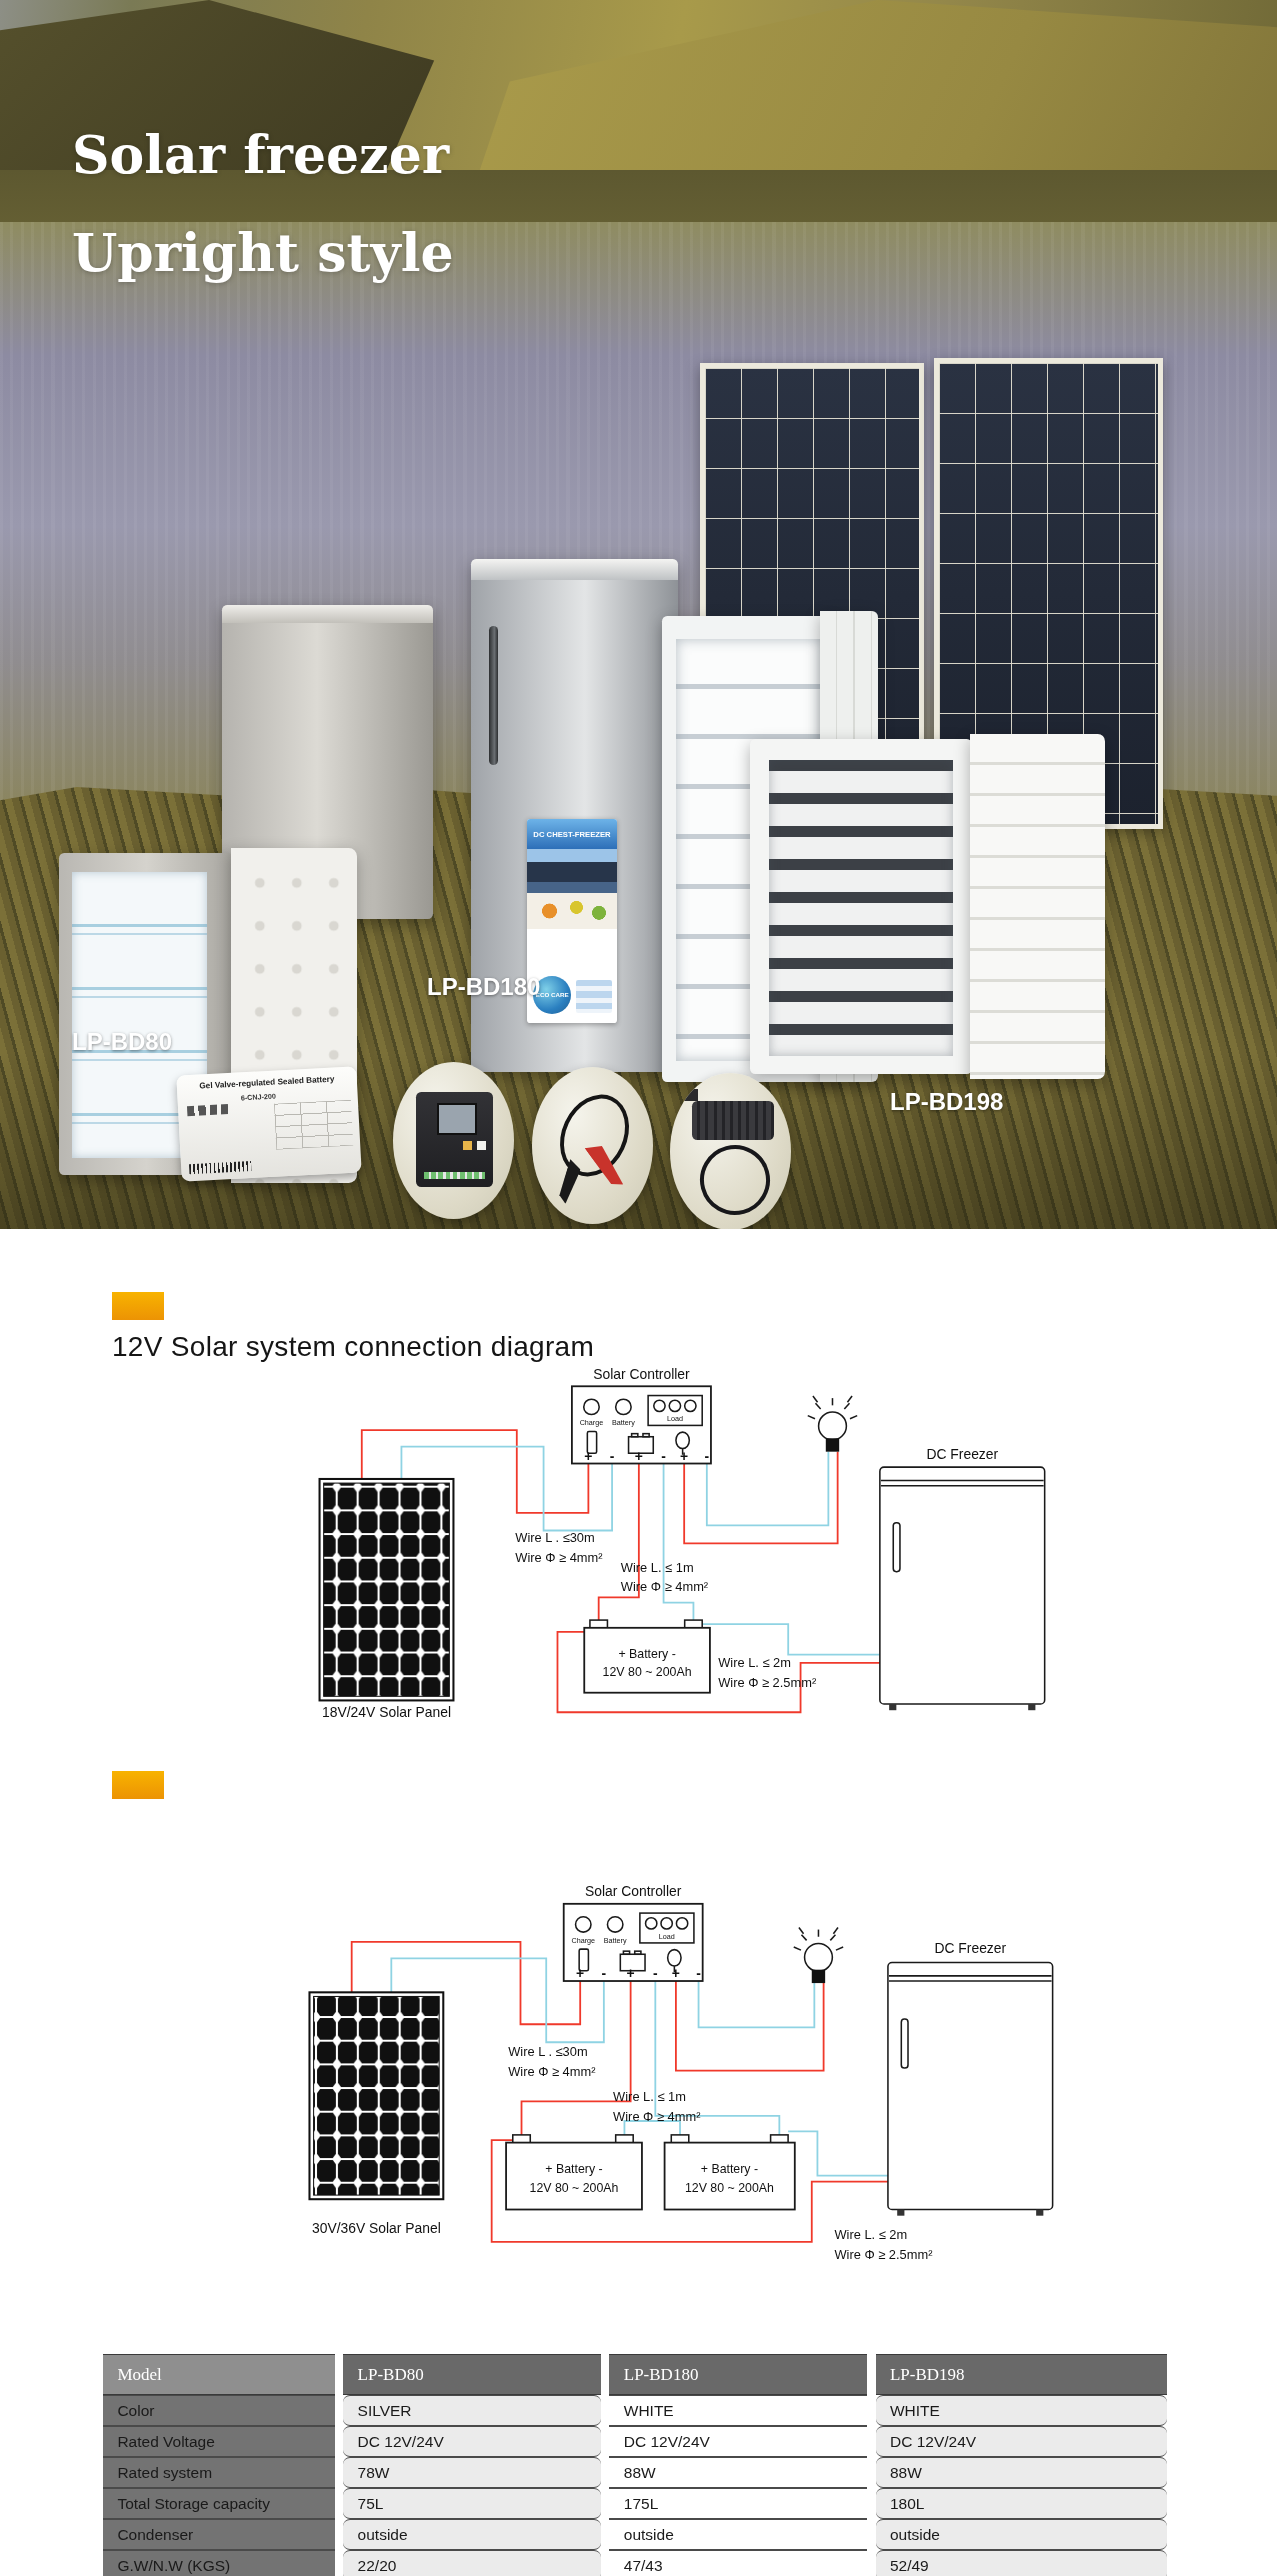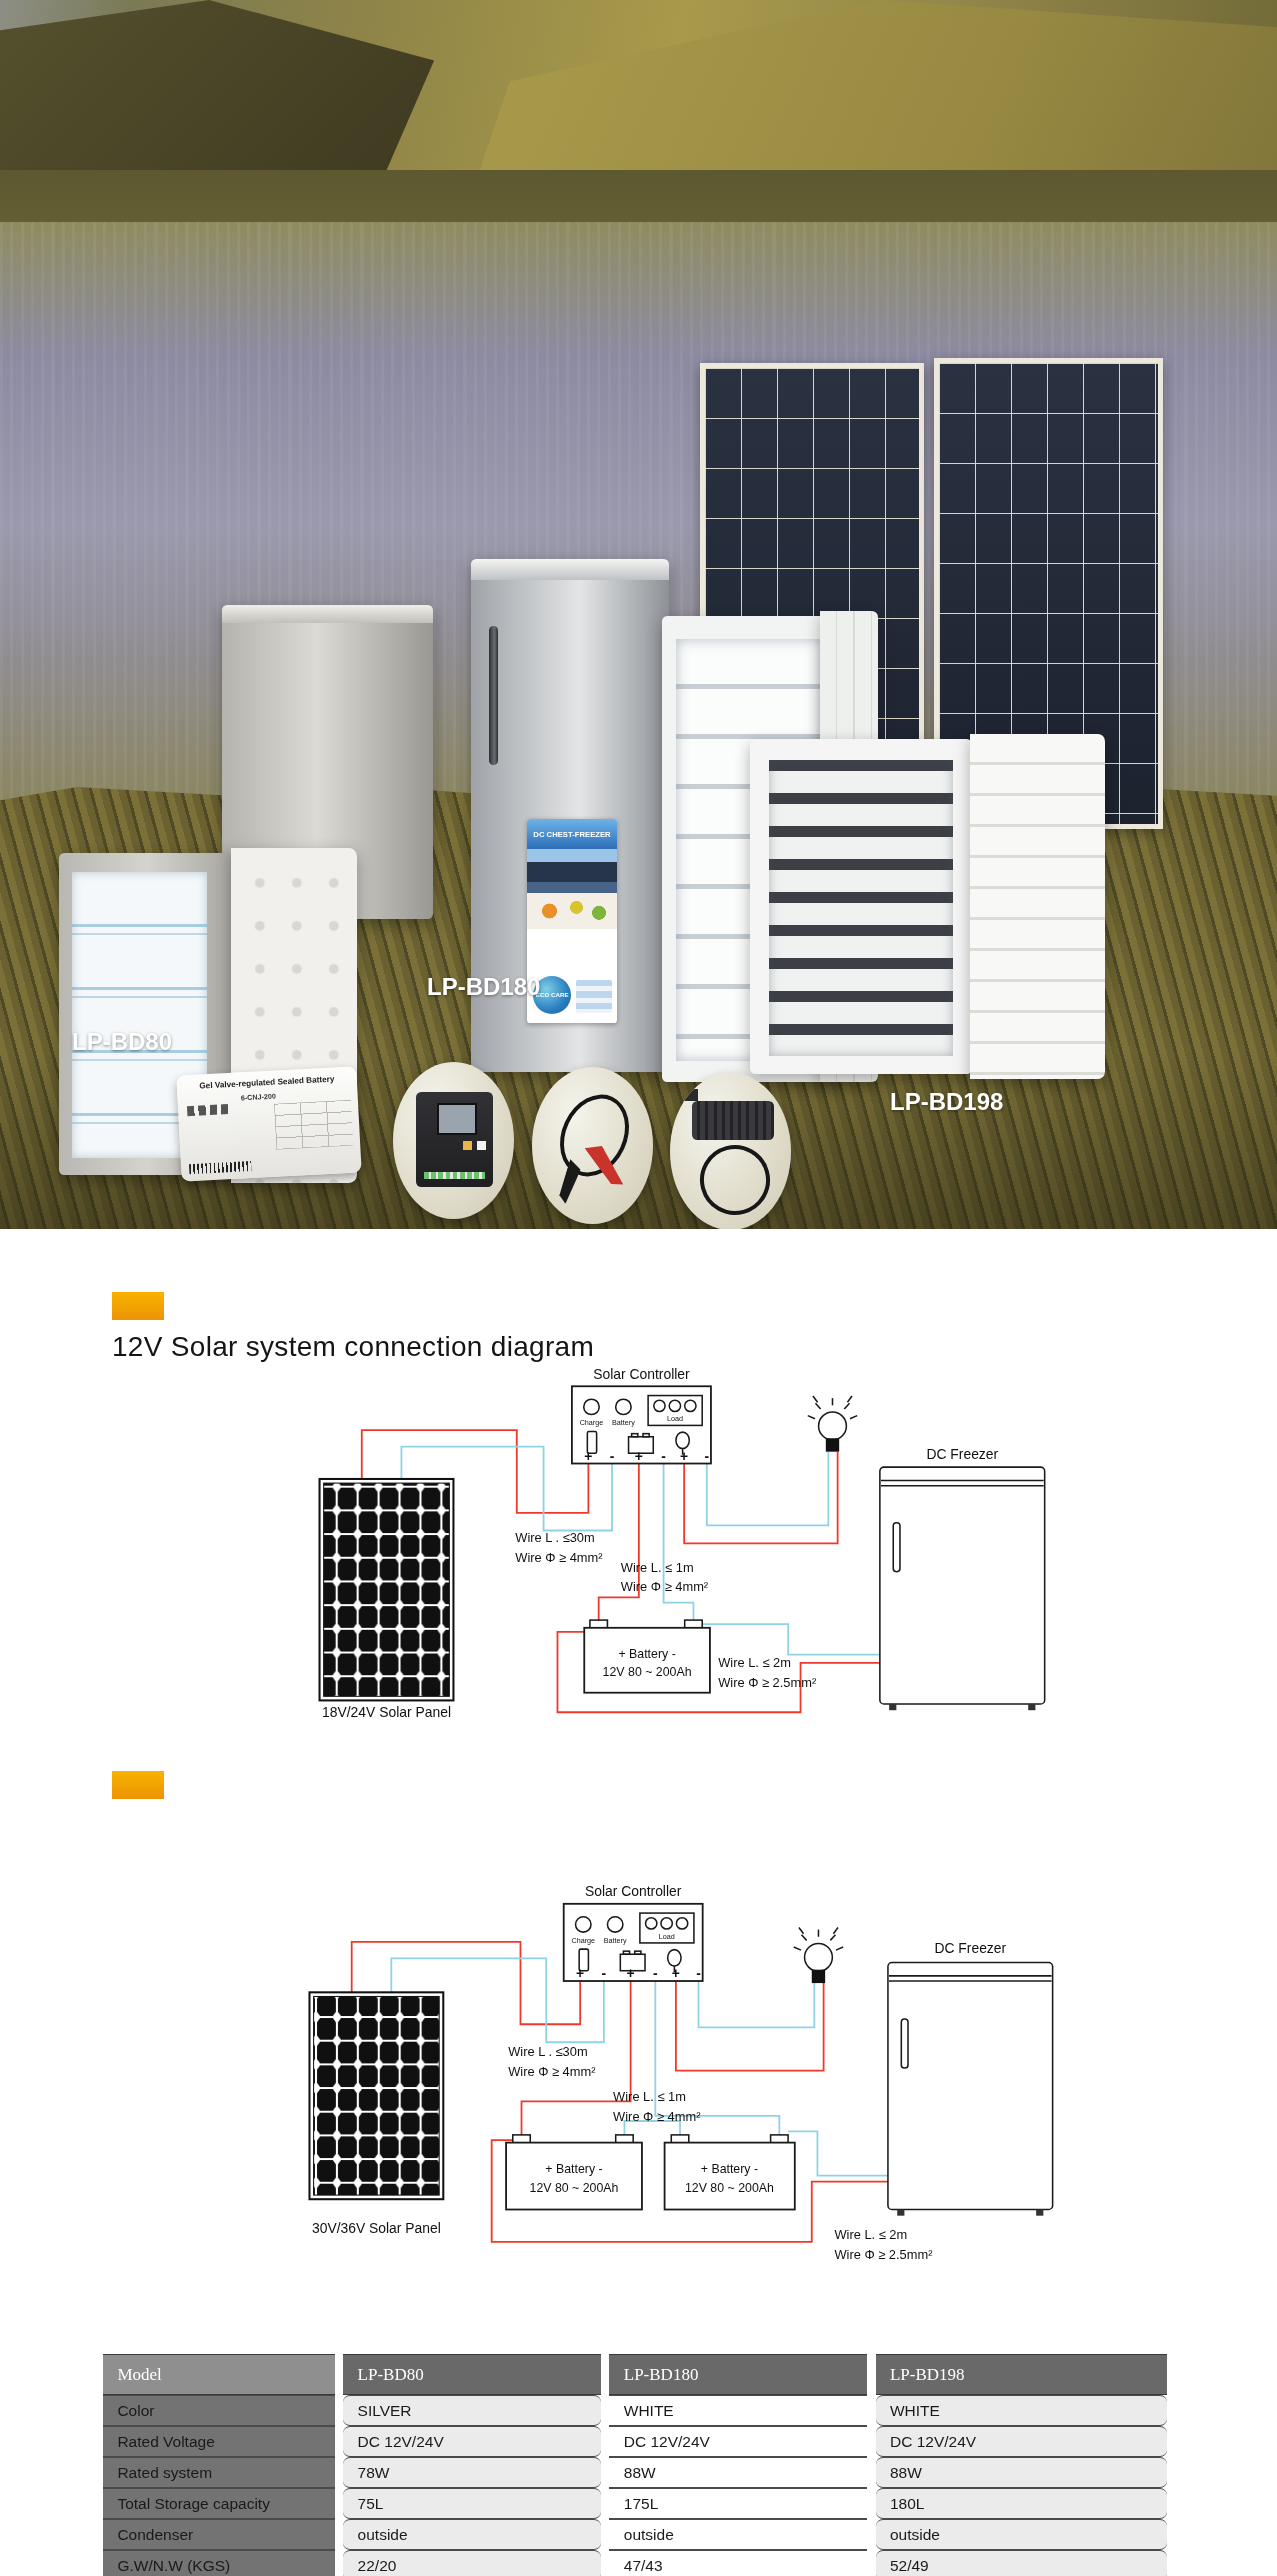--- a/index.html
+++ b/index.html
@@ -37,21 +37,21 @@
       repeating-linear-gradient(180deg,rgba(225,222,208,0.95) 0 1px,rgba(0,0,0,0) 1px 50px),
       linear-gradient(180deg,#2a3242,#1c222e);}
   .panel1{left:700px;top:363px;width:214px;height:456px;}
   .panel2{left:934px;top:358px;width:219px;height:461px;}
 
   .freezer{position:absolute;border-radius:5.2px;box-shadow:0 5.2px 15.5px rgba(0,0,0,0.30);}
   .f2{left:222px;top:605px;width:211px;height:314px;
       background:linear-gradient(90deg,#b5b3ae,#dcdad4 45%,#9a9892);}
   .f2 .lid{position:absolute;left:0;top:0;width:100%;height:17.5px;background:linear-gradient(180deg,#efeeea,#c2c0ba);border-radius:5.2px 5.2px 0 0;}
   .f3{left:471px;top:559px;width:198px;height:513px;
-      background:linear-gradient(90deg,#9fa3a8,#e3e5e6 55%,#8e9297);}
+      background:linear-gradient(90deg,#9fa3a8,#e3e5e6 55%,#8e9297);padding-left:9px;}
   .f3 .lid{position:absolute;left:0;top:0;width:100%;height:20.6px;background:linear-gradient(180deg,#f4f4f2,#bfc2c4);border-radius:5.2px 5.2px 0 0;}
   .f3 .handle{position:absolute;left:18px;top:67px;width:9.3px;height:139px;border-radius:4.6px;
       background:linear-gradient(90deg,#2c2e30,#6a6e72 60%,#2c2e30);}
   .poster{position:absolute;left:56px;top:260px;width:90px;height:204px;background:#fff;
       border-radius:3.1px;box-shadow:0 1.5px 5.2px rgba(0,0,0,0.3);overflow:hidden;}
   .poster .ph{height:30px;background:linear-gradient(180deg,#6db3e8,#2d6fb8);color:#fff;
       font-size:7.7px;font-weight:bold;display:flex;align-items:center;justify-content:center;text-align:center;}
   .poster .pimg{height:44px;background:linear-gradient(180deg,#9cc4e8 0 30%,#27354a 30% 75%,#476488 75% 100%);}
   .poster .pfruit{height:36px;background:
       radial-gradient(circle at 25% 50%,#e8902a 0 7.2px,rgba(0,0,0,0) 7.7px),
@@ -153,20 +153,24 @@
 <div class="page">
 
   <div class="hero">
     <div class="hero-sky"></div>
     <div class="ridge-light"></div>
     <div class="ridge-dark"></div>
     <div class="far-shore"></div>
     <div class="hero-lake"></div>
     <div class="hero-grass"></div>
 
+    <div class="hero-title">
+      <div>Solar freezer</div>
+      <div>Upright style</div>
+    </div>
 
     <div class="hero-panel panel1 heroprod"></div>
     <div class="hero-panel panel2 heroprod"></div>
 
     <div class="freezer f2 heroprod">
         <div class="lid"></div>
       </div>
     <div class="freezer f3 heroprod">
       <div class="lid"></div>
       <div class="handle"></div>

